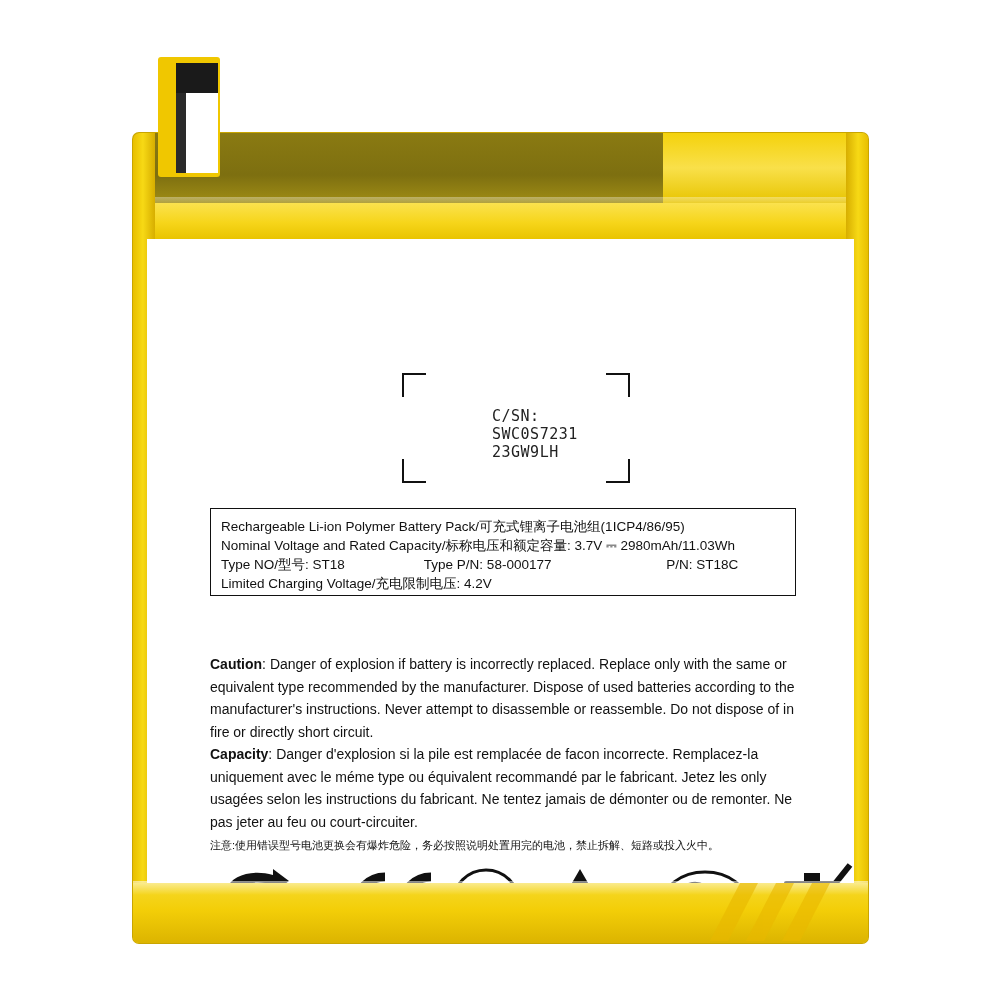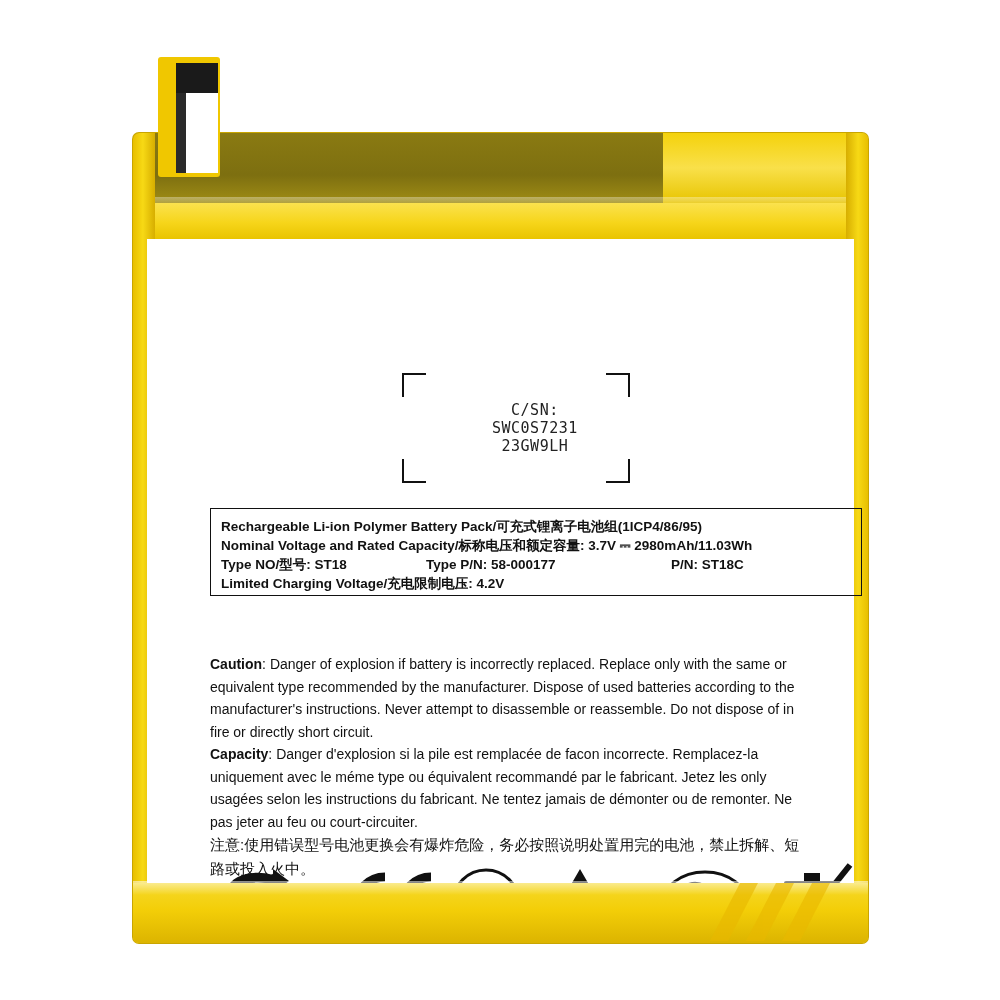--- a/index.html
+++ b/index.html
@@ -166,39 +166,37 @@
     border: 2px solid #111;
   }
   .cm.tl { left: 0; top: 0; border-right: none; border-bottom: none; }
   .cm.tr { right: 0; top: 0; border-left: none; border-bottom: none; }
   .cm.bl { left: 0; bottom: 0; border-right: none; border-top: none; }
   .cm.br { right: 0; bottom: 0; border-left: none; border-top: none; }
 
   .serial {
     position: absolute;
     left: 345px;
-    top: 162px;
+    top: 168px;
     font-family: "DejaVu Sans Mono", monospace;
     font-size: 15px;
     line-height: 18px;
     color: #222;
     letter-spacing: .5px;
-    text-align: center;
   }
 
   .spec-box {
     position: absolute;
     left: 63px;
     top: 269px;
-    width: 652px;
+    width: 586px;
     height: 88px;
     border: 1.5px solid #111;
     box-sizing: border-box;
     padding: 8px 10px 0 10px;
-    font-weight: bold;
   }
   .spec-line {
     font-size: 13.5px;
     line-height: 19px;
     color: #111;
     white-space: nowrap;
   }
   .spec-row {
     display: flex;
     font-size: 13.5px;
@@ -216,21 +214,21 @@
     width: 600px;
     margin-top: 34px;
   }
   .para {
     font-size: 14px;
     line-height: 22.5px;
     color: #111;
   }
   .para b { font-weight: bold; }
   .para.cn {
-    font-size: 15px;
+    font-size: 11px;
     line-height: 24px;
   }
 
   
   .icon-row {
     position: absolute;
     left: 58px;
     top: 620px;
     width: 610px;
     height: 100px;

